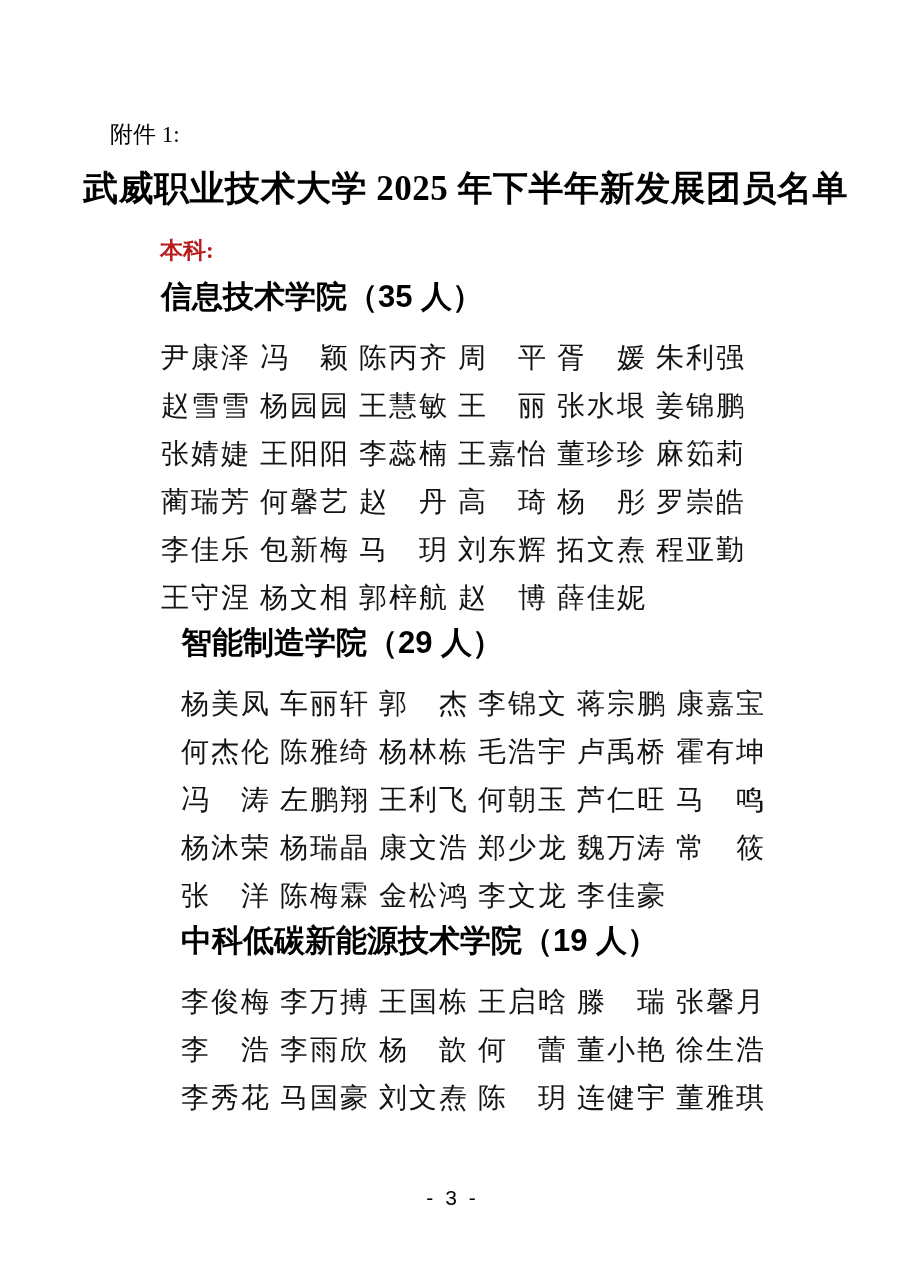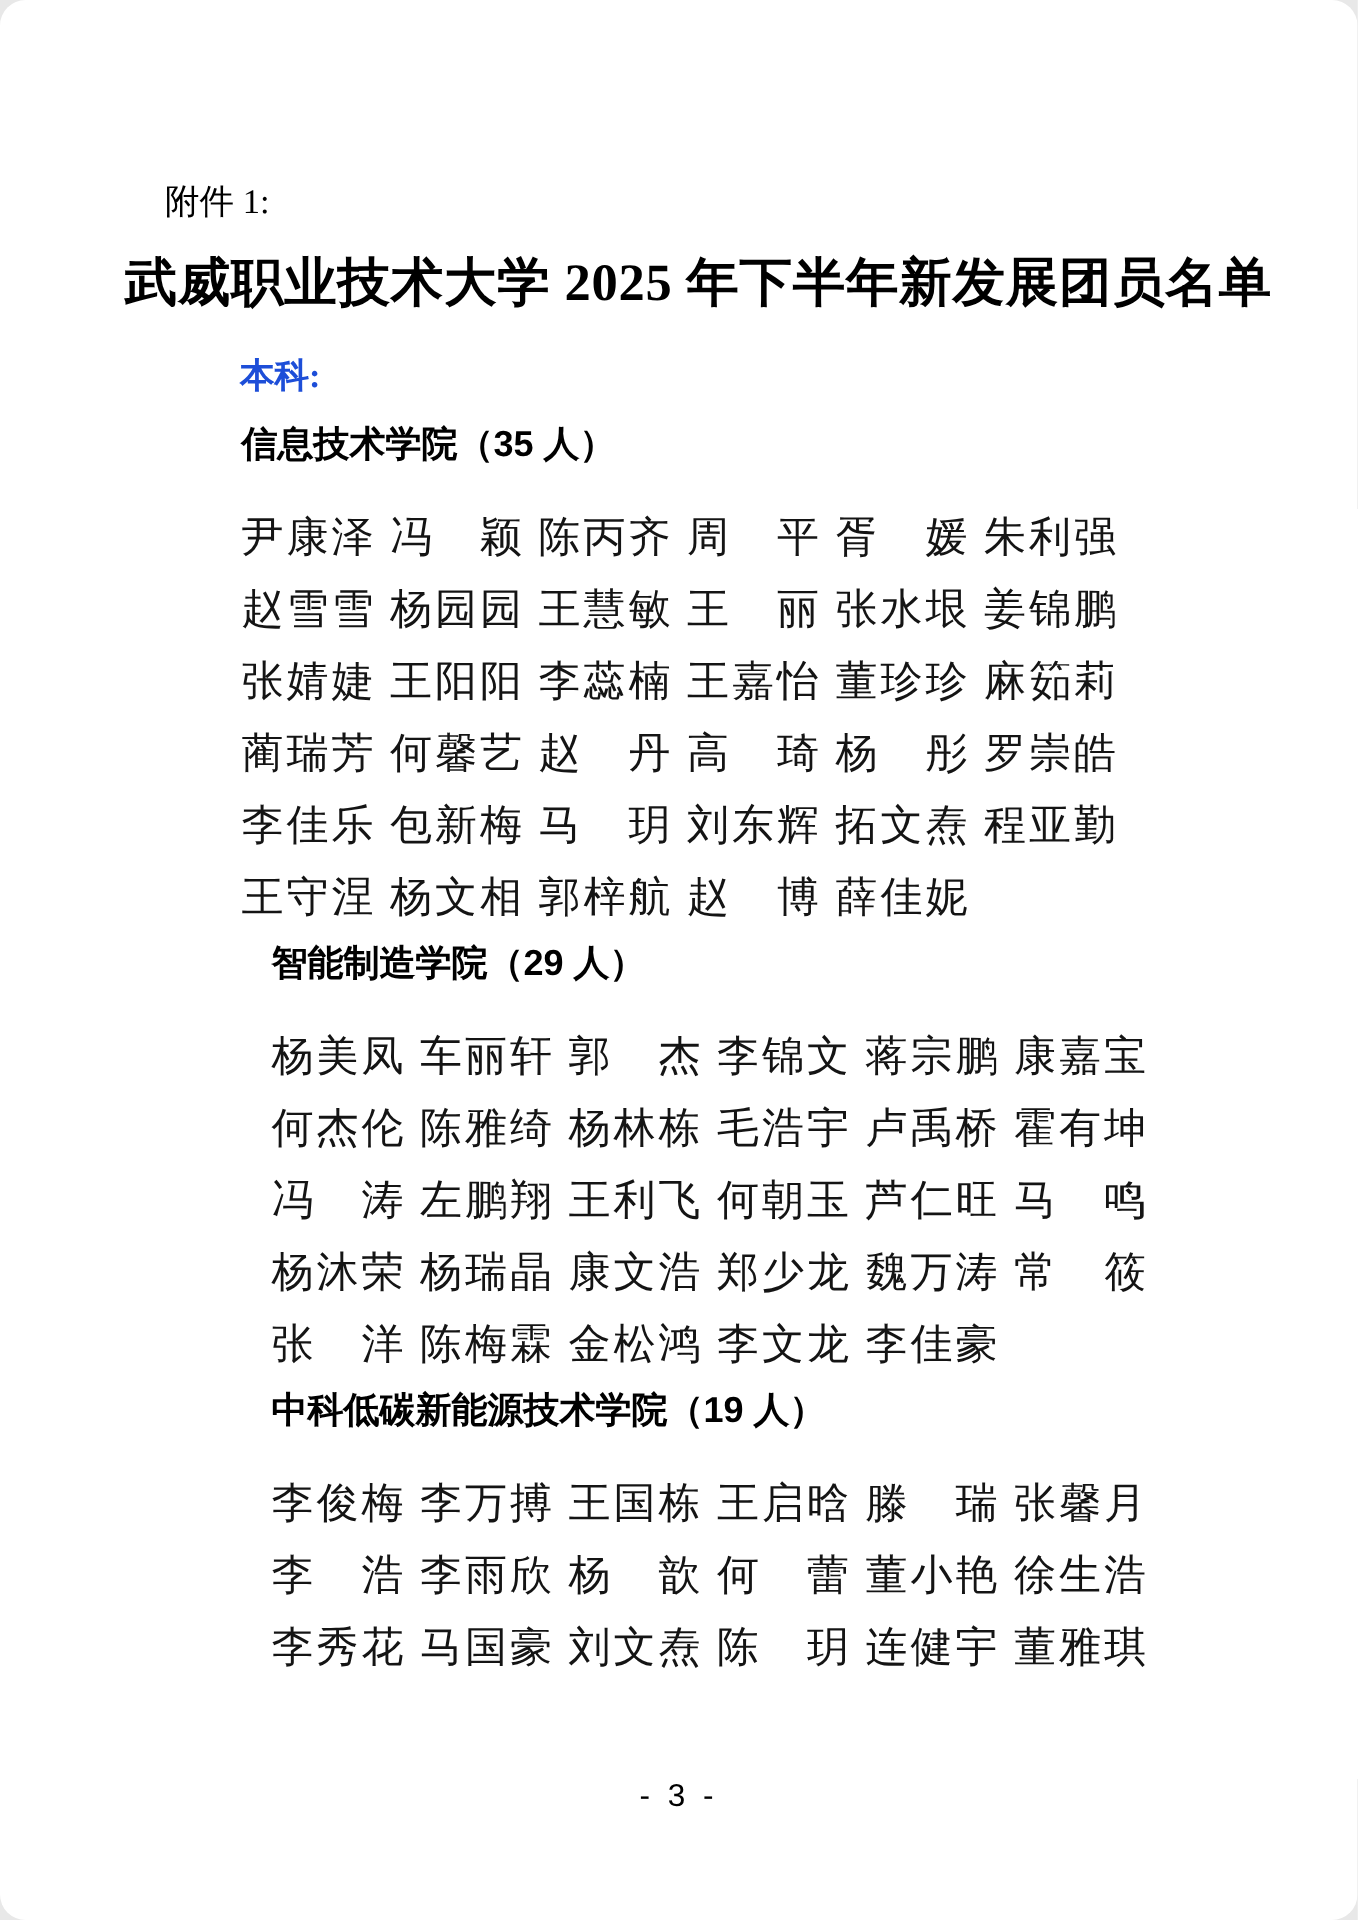--- a/index.html
+++ b/index.html
@@ -4,21 +4,20 @@
 <style>
   html, body { margin: 0; padding: 0; background: #e8e8e8; }
   .page {
     position: relative;
     width: 905px;
     height: 1280px;
     background: #ffffff;
     margin: 0 auto;
     overflow: hidden;
     color: #000000;
-    border-radius: 17px;
   }
   .attachment-label {
     position: absolute;
     left: 110px;
     top: 120px;
     font-family: "Liberation Serif", serif;
     font-size: 23px;
     line-height: 30px;
     color: #000;
   }
@@ -36,34 +35,34 @@
     color: #000;
     white-space: nowrap;
   }
   .level-label {
     position: absolute;
     left: 160px;
     top: 235px;
     font-family: "Liberation Serif", serif;
     font-weight: 700;
     font-size: 23px;
-    color: #1d4ed8;
+    color: #b91c1c;
   }
   .sections {
     position: absolute;
     left: 161px;
     top: 280px;
     width: 600px;
   }
   .section { margin: 0; }
   .section + .section { margin-top: 4px; margin-left: 20px; }
   .section-header {
     font-family: "Liberation Sans", sans-serif;
     font-weight: 700;
-    font-size: 24px;
+    font-size: 31px;
     line-height: 34px;
     margin: 0 0 20px 0;
     color: #000;
   }
   .name-row {
     display: flex;
     height: 48px;
     align-items: center;
     width: 586px;
   }

